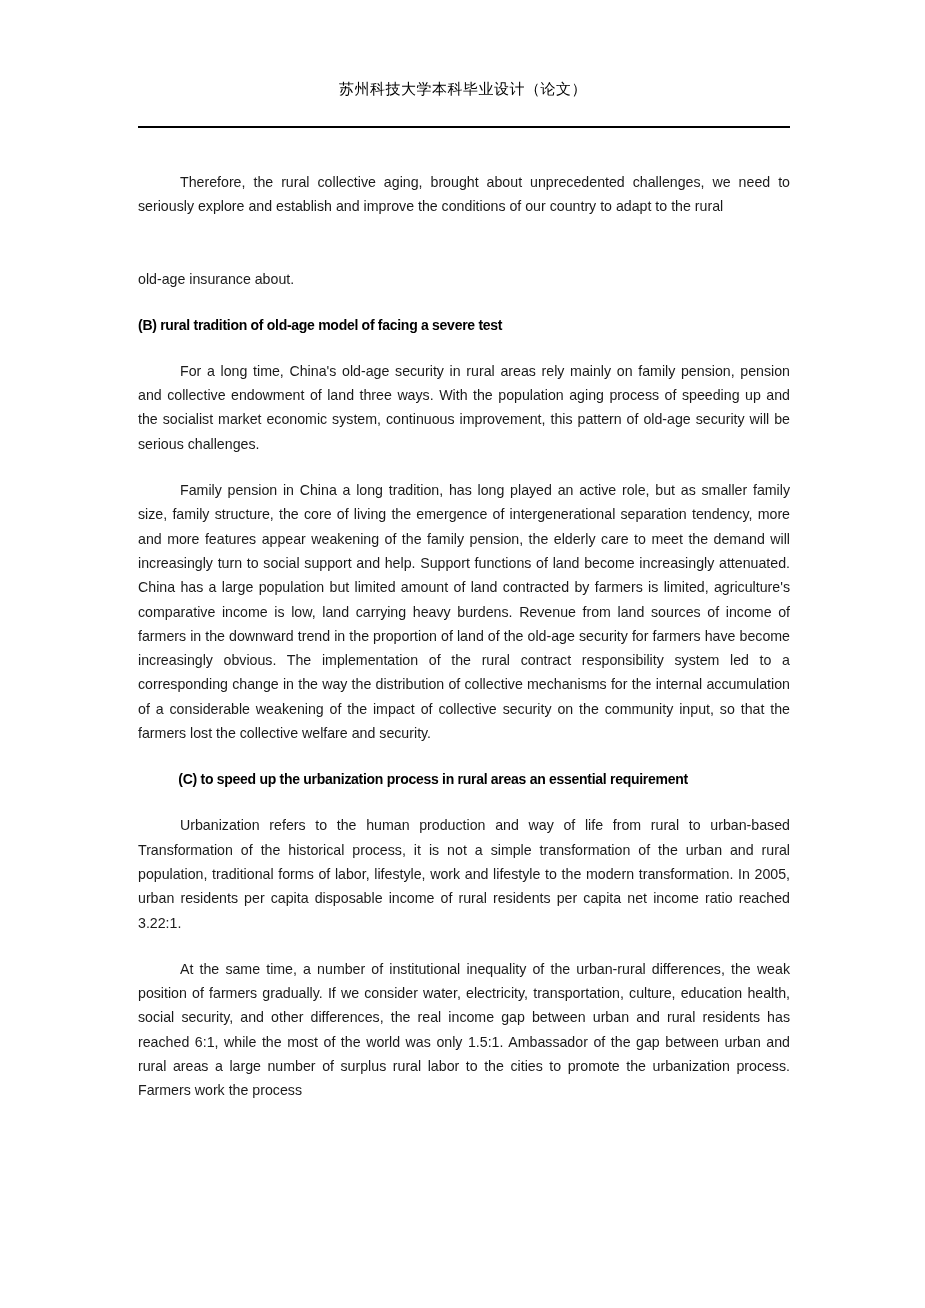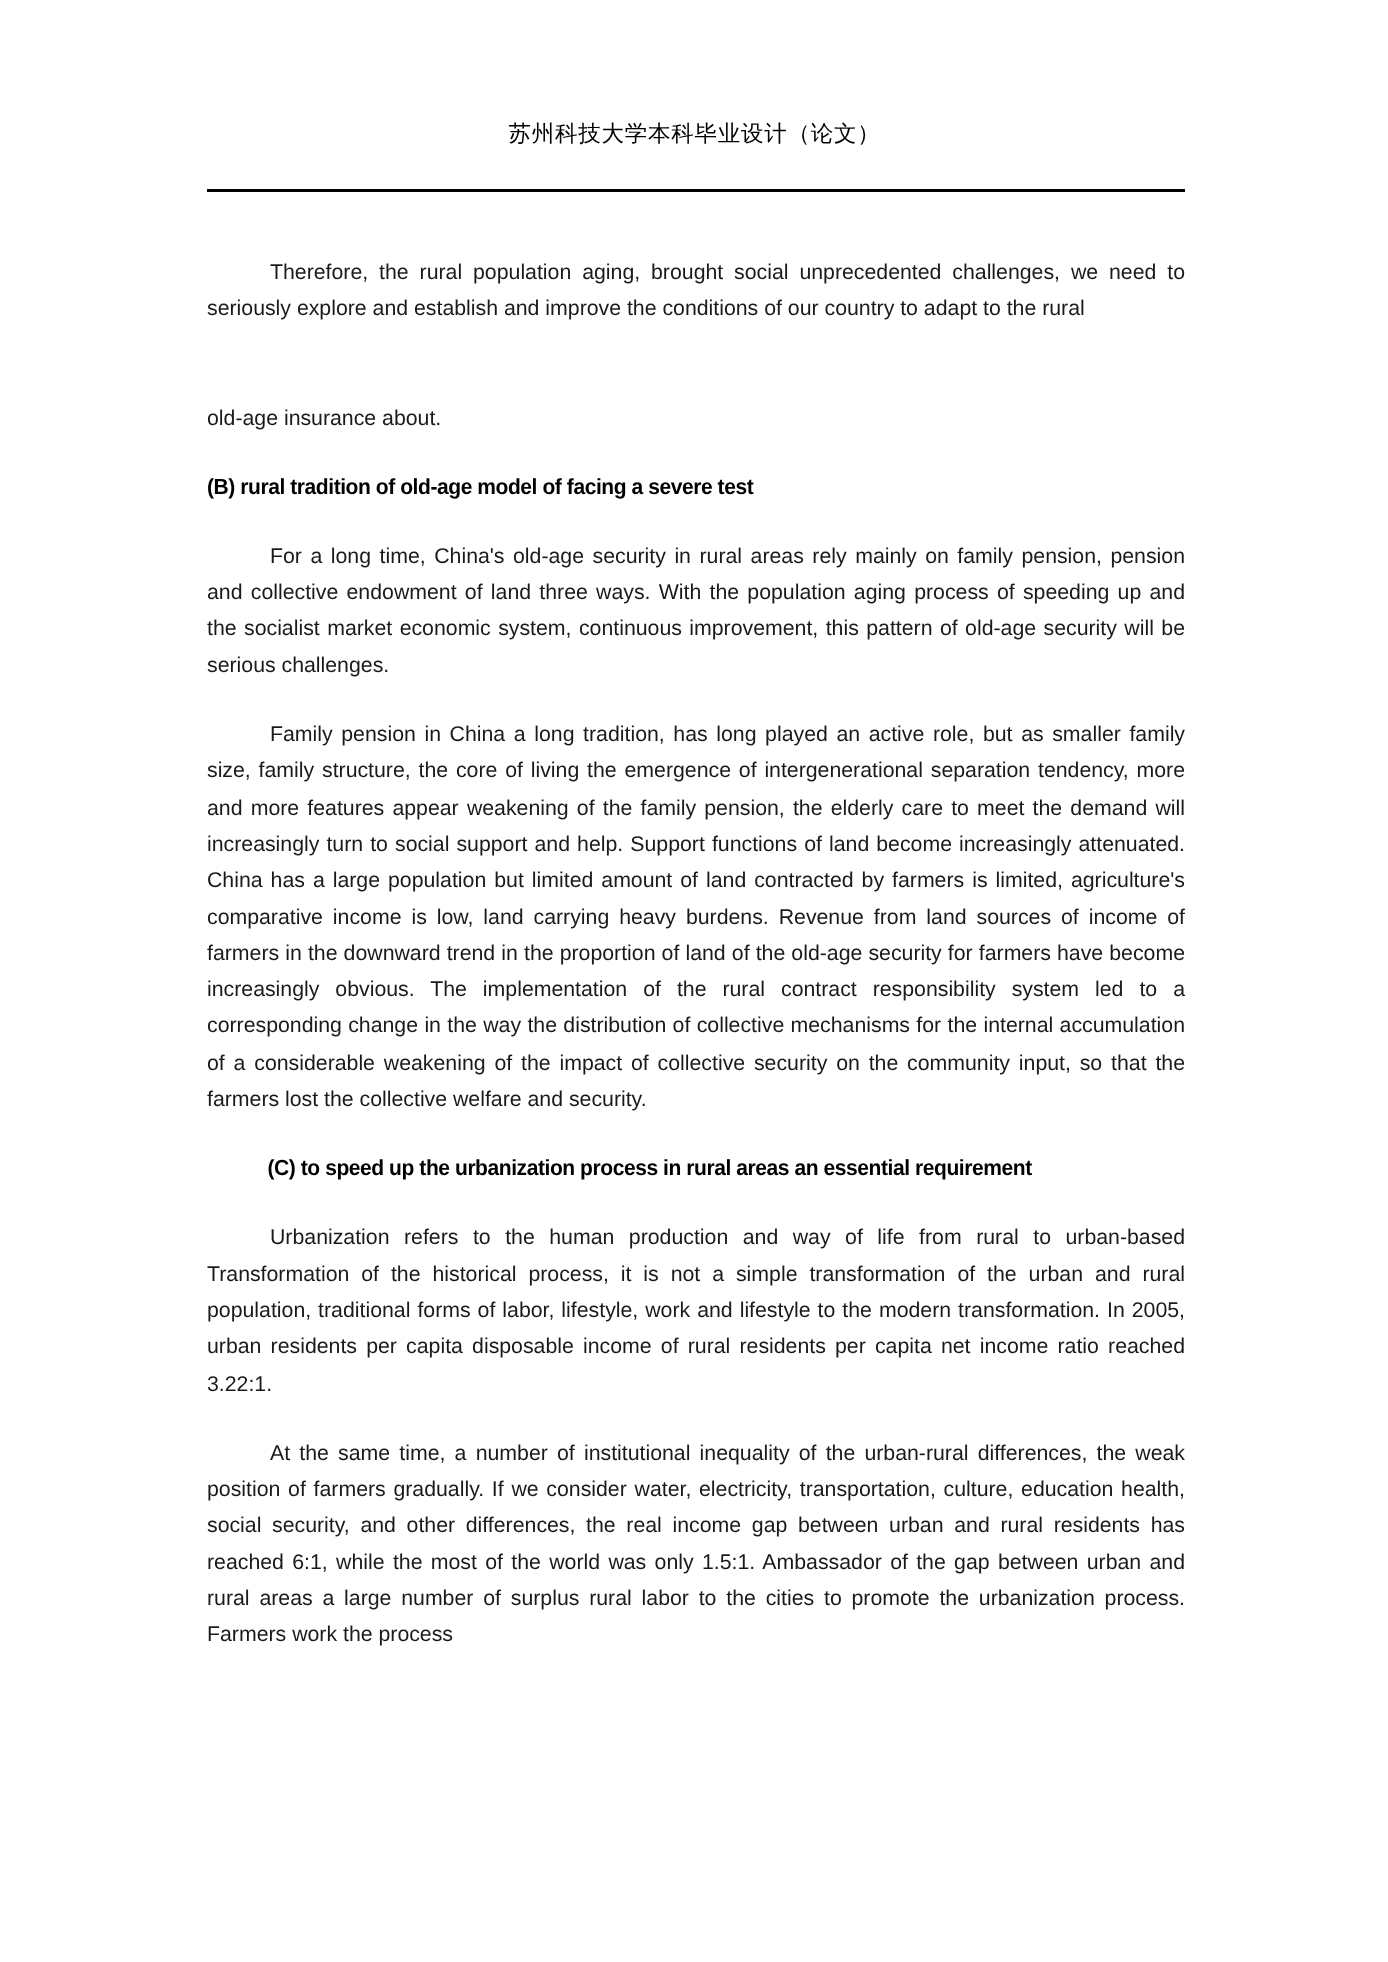--- a/index.html
+++ b/index.html
@@ -84,21 +84,21 @@
 
 <div class="page">
 
   <div class="header">
     <div class="header-title">苏州科技大学本科毕业设计（论文）</div>
   </div>
   <div class="header-rule"></div>
 
   <div class="content">
 
-    <p class="body-text indent">Therefore, the rural population aging, brought social unprecedented challenges, we need to seriously explore and establish and improve the conditions of our country to adapt to the rural</p>
+    <p class="body-text indent">Therefore, the rural collective aging, brought about unprecedented challenges, we need to seriously explore and establish and improve the conditions of our country to adapt to the rural</p>
 
     <div class="gap-lg"></div>
 
     <p class="body-text">old-age insurance about.</p>
 
     <div class="gap-md"></div>
 
     <h2 class="sub-heading">(B) rural tradition of old-age model of facing a severe test</h2>
 
     <div class="gap-md"></div>

